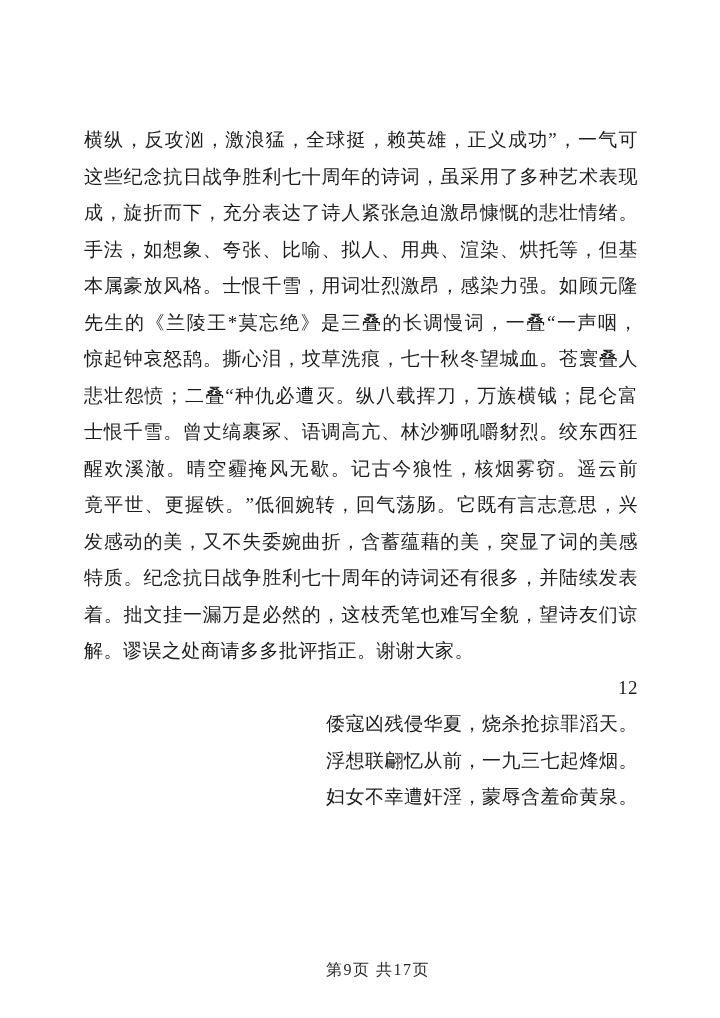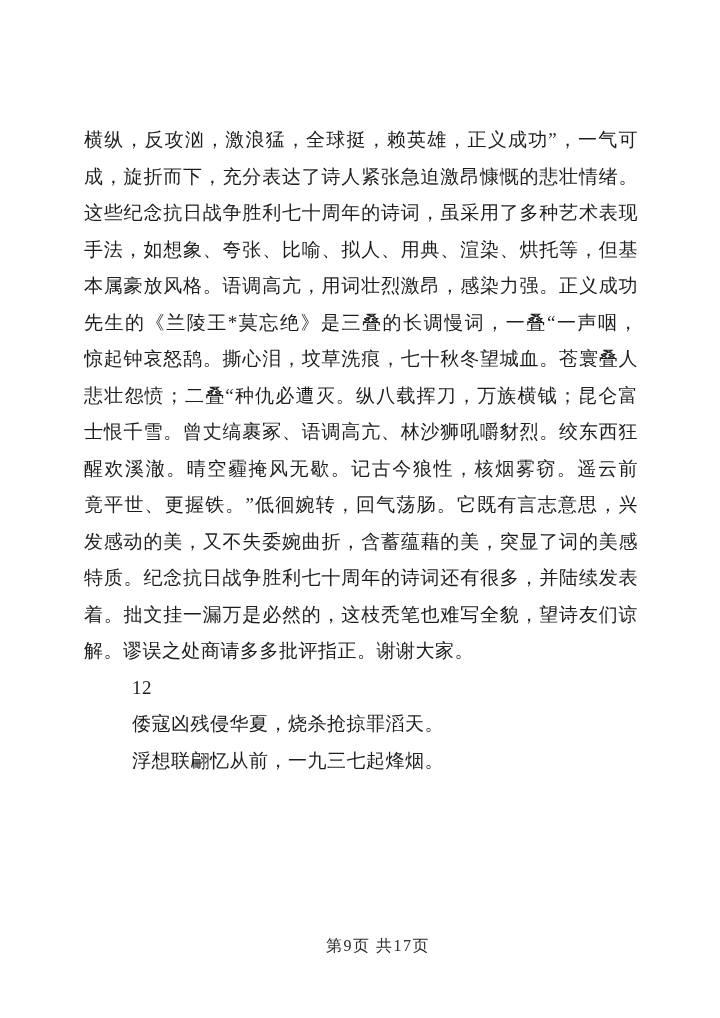--- a/index.html
+++ b/index.html
@@ -35,51 +35,53 @@
     text-align-last: justify;
     text-justify: inter-character;
   }
   
   .e {
     text-align: left;
   }
   
   .ind {
     padding-left: 48px;
+    text-align: right;
   }
   .footer {
     position: absolute;
     left: 36px;
     right: 0;
-    top: 936px;
+    top: 960px;
     text-align: center;
     font-size: 16px;
     line-height: 20px;
     letter-spacing: 1.5px;
     color: #2a2a2a;
   }
 </style>
 </head>
 <body>
 
 <div class="page">
   <div class="content">
     <div class="ln j">横纵，反攻汹，激浪猛，全球挺，赖英雄，正义成功”，一气可</div>
+    <div class="ln j">这些纪念抗日战争胜利七十周年的诗词，虽采用了多种艺术表现</div>
     <div class="ln j">成，旋折而下，充分表达了诗人紧张急迫激昂慷慨的悲壮情绪。</div>
-    <div class="ln j">这些纪念抗日战争胜利七十周年的诗词，虽采用了多种艺术表现</div>
     <div class="ln j">手法，如想象、夸张、比喻、拟人、用典、渲染、烘托等，但基</div>
-    <div class="ln j">本属豪放风格。语调高亢，用词壮烈激昂，感染力强。正义成功</div>
+    <div class="ln j">本属豪放风格。士恨千雪，用词壮烈激昂，感染力强。如顾元隆</div>
     <div class="ln j">先生的《兰陵王*莫忘绝》是三叠的长调慢词，一叠“一声咽，</div>
     <div class="ln j">惊起钟哀怒鸹。撕心泪，坟草洗痕，七十秋冬望城血。苍寰叠人</div>
     <div class="ln j">悲壮怨愤；二叠“种仇必遭灭。纵八载挥刀，万族横钺；昆仑富</div>
     <div class="ln j">士恨千雪。曾丈缟裹冢、语调高亢、林沙狮吼嚼豺烈。绞东西狂</div>
     <div class="ln j">醒欢溪澈。晴空霾掩风无歇。记古今狼性，核烟雾窃。遥云前车，</div>
     <div class="ln j">竟平世、更握铁。”低徊婉转，回气荡肠。它既有言志意思，兴</div>
     <div class="ln j">发感动的美，又不失委婉曲折，含蓄蕴藉的美，突显了词的美感</div>
     <div class="ln j">特质。纪念抗日战争胜利七十周年的诗词还有很多，并陆续发表</div>
     <div class="ln j">着。拙文挂一漏万是必然的，这枝秃笔也难写全貌，望诗友们谅</div>
     <div class="ln e">解。谬误之处商请多多批评指正。谢谢大家。</div>
     <div class="ln e ind">12</div>
     <div class="ln e ind">倭寇凶残侵华夏，烧杀抢掠罪滔天。</div>
     <div class="ln e ind">浮想联翩忆从前，一九三七起烽烟。</div>
+    <div class="ln e ind">妇女不幸遭奸淫，蒙辱含羞命黄泉。</div>
   </div>
   <div class="footer">第9页 共17页</div>
 </div>
 
 </body></html>

